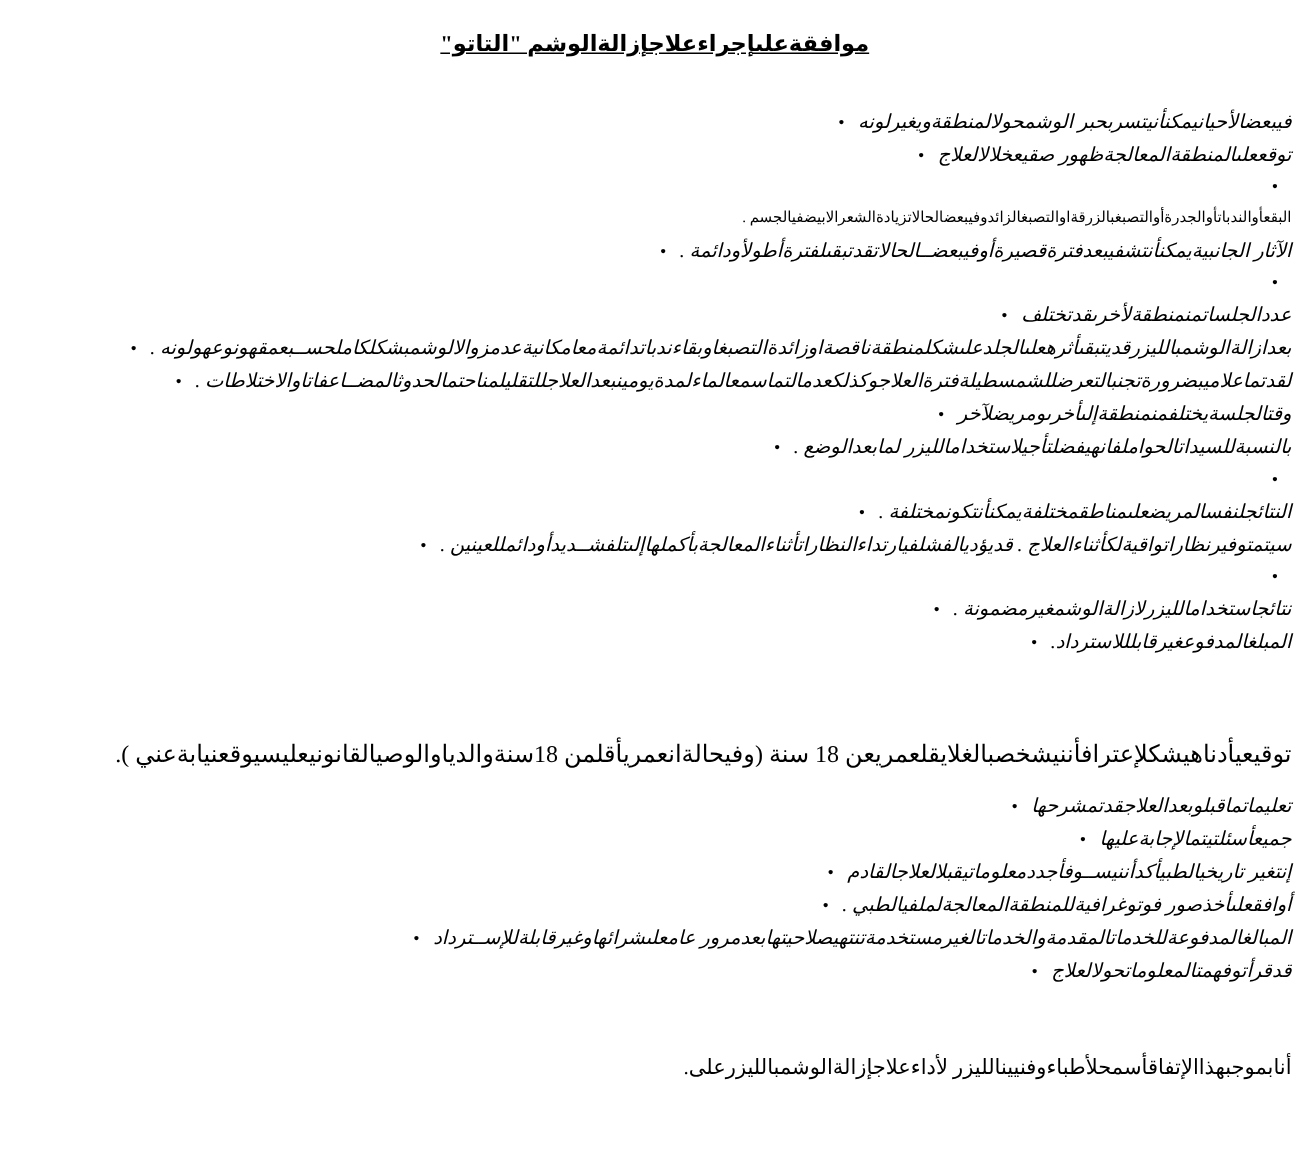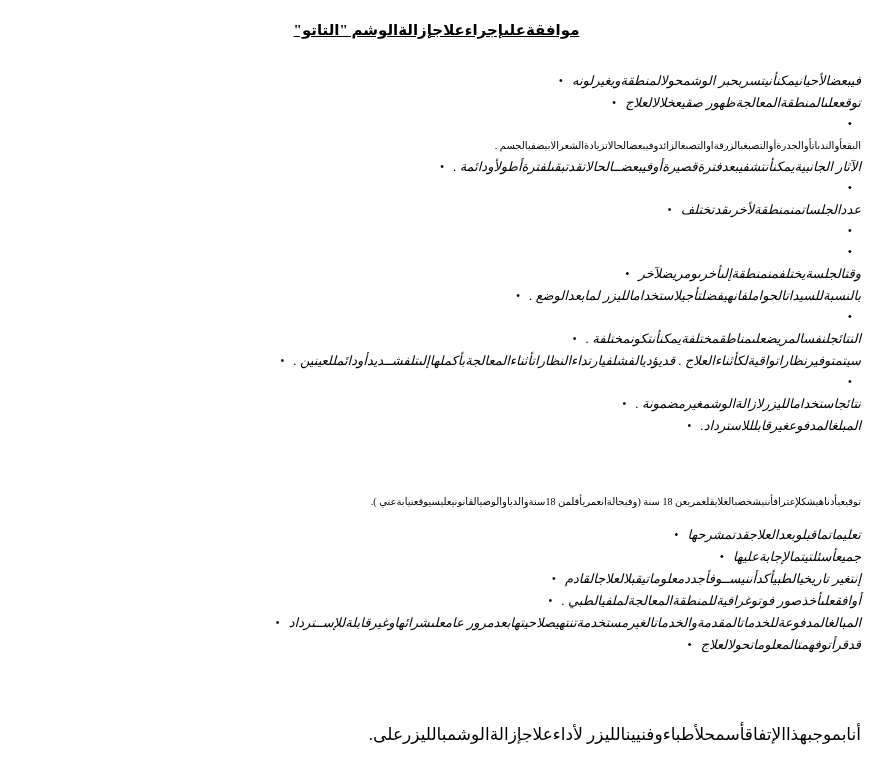--- a/index.html
+++ b/index.html
@@ -13,22 +13,22 @@
     direction:rtl;text-align:center;font-weight:bold;font-size:15px;
     text-decoration:underline;margin:8px 0 30px 0;line-height:20px;
   }
   .li{
     display:flex;flex-direction:row;justify-content:flex-end;align-items:baseline;
     direction:ltr;line-height:21px;font-size:13px;
   }
   .bullet{font-size:12px;margin-right:9px;flex:0 0 auto;}
   .txt{direction:rtl;text-align:center;unicode-bidi:isolate;font-style:italic;}
   .cont{direction:rtl;text-align:right;line-height:21px;font-size:10px;}
-  .intro{direction:rtl;text-align:right;line-height:21px;font-size:10px;margin:54px 0 12px 0;}
-  .footer-line{direction:rtl;text-align:right;line-height:21px;font-size:17px;margin-top:68px;}
+  .intro{direction:rtl;text-align:right;line-height:21px;font-size:16px;margin:54px 0 12px 0;}
+  .footer-line{direction:rtl;text-align:right;line-height:21px;font-size:14px;margin-top:44px;}
 </style>
 </head>
 <body>
 
 <div class="page">
 
   <div class="doc-title">موافقةعلىإجراءعلاجإزالةالوشم "التاتو"</div>
 
   <div>
     <div class="li">
@@ -49,23 +49,25 @@
     </div>
     <div class="li">
       <span class="bullet">•</span>
     </div>
     <div class="li">
       <span class="bullet">•</span>
       <span class="txt">عددالجلساتمنمنطقةلأخرىقدتختلف</span>
     </div>
     <div class="li">
       <span class="bullet">•</span>
+      <span class="txt">بعدازالةالوشمبالليزرقديتبقىأثرهعلىالجلدعلىشكلمنطقةناقصةاوزائدةالتصبغاوبقاءندباتدائمةمعامكانيةعدمزوالالوشمبشكلكاملحســبعمقهونوعهولونه .</span>
     </div>
     <div class="li">
       <span class="bullet">•</span>
+      <span class="txt">لقدتماعلاميبضرورةتجنبالتعرضللشمسطيلةفترةالعلاجوكذلكعدمالتماسمعالماءلمدةيومينبعدالعلاجللتقليلمناحتمالحدوثالمضــاعفاتاوالاختلاطات .</span>
     </div>
     <div class="li">
       <span class="bullet">•</span>
       <span class="txt">وقتالجلسةيختلفمنمنطقةإلىأخرىومريضلآخر</span>
     </div>
     <div class="li">
       <span class="bullet">•</span>
       <span class="txt">بالنسبةللسيداتالحواملفانهيفضلتأجيلاستخدامالليزر لمابعدالوضع .</span>
     </div>
     <div class="li">

